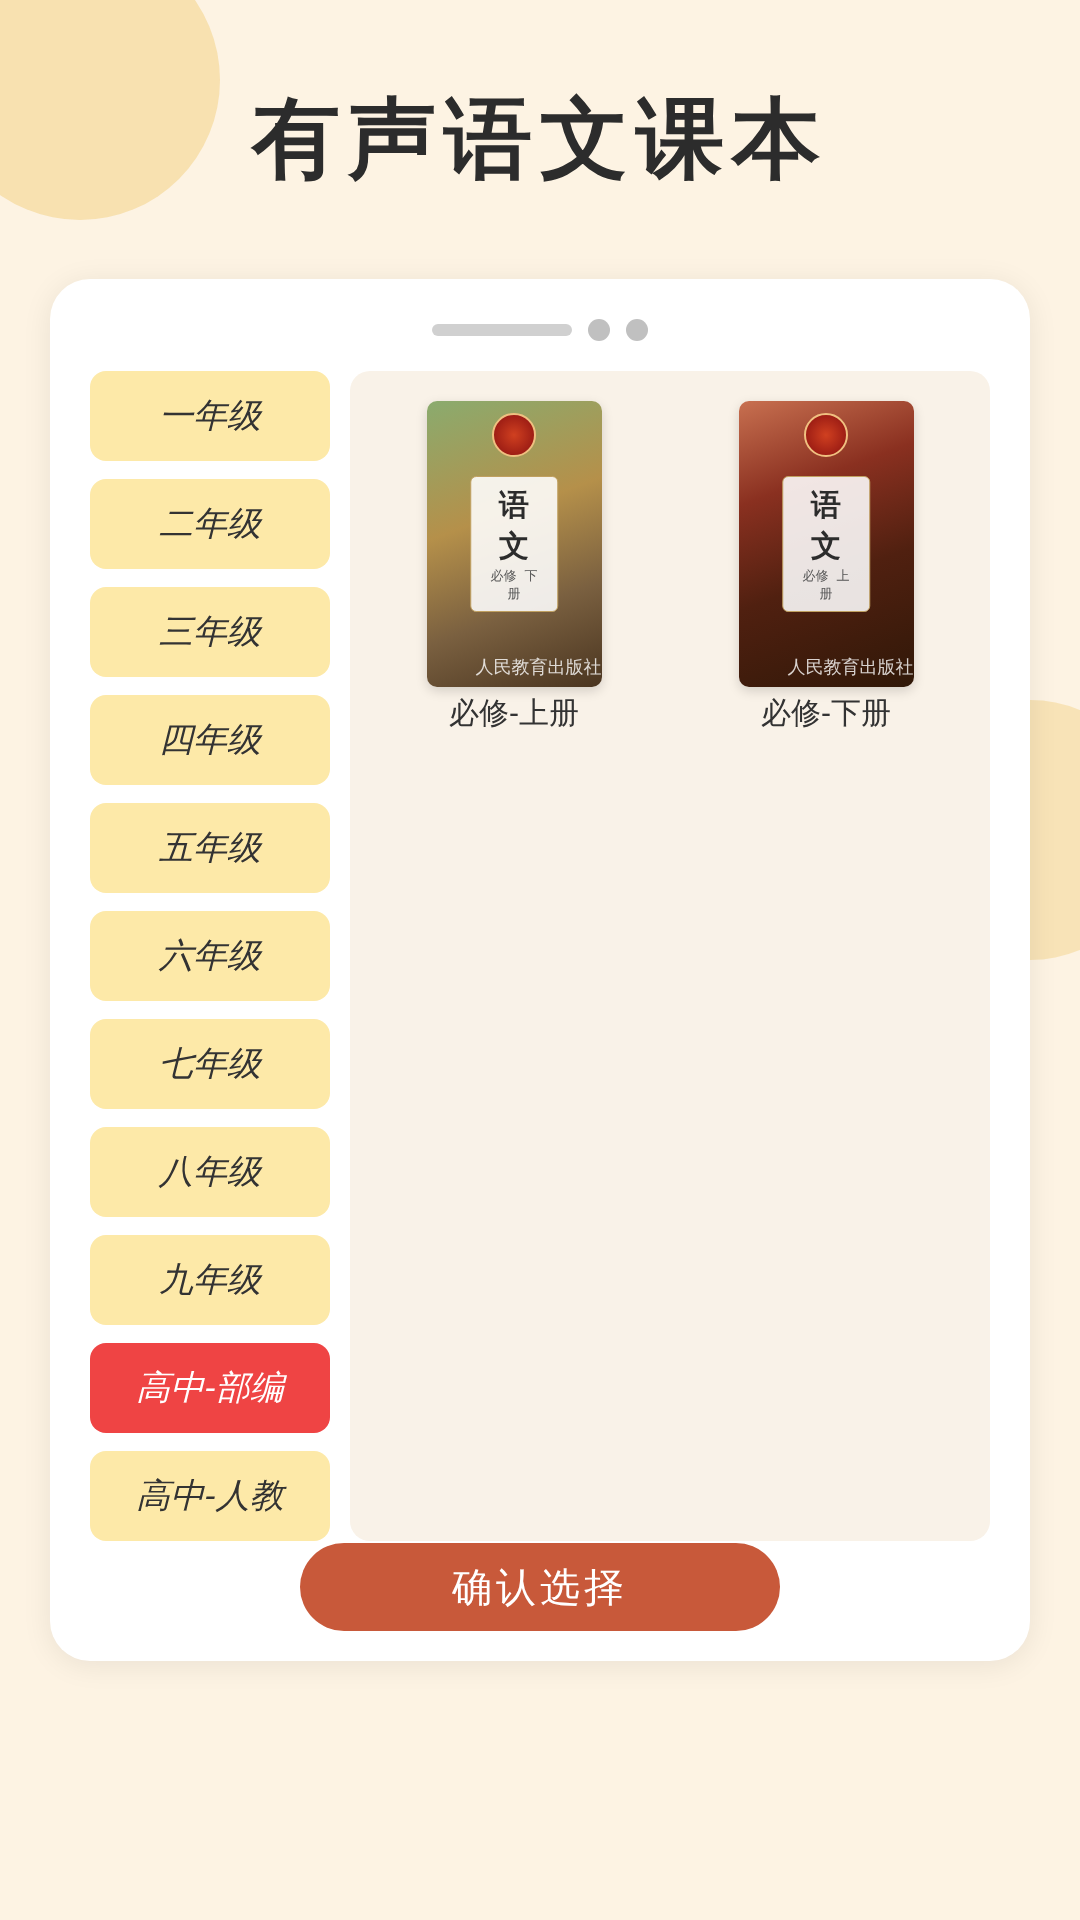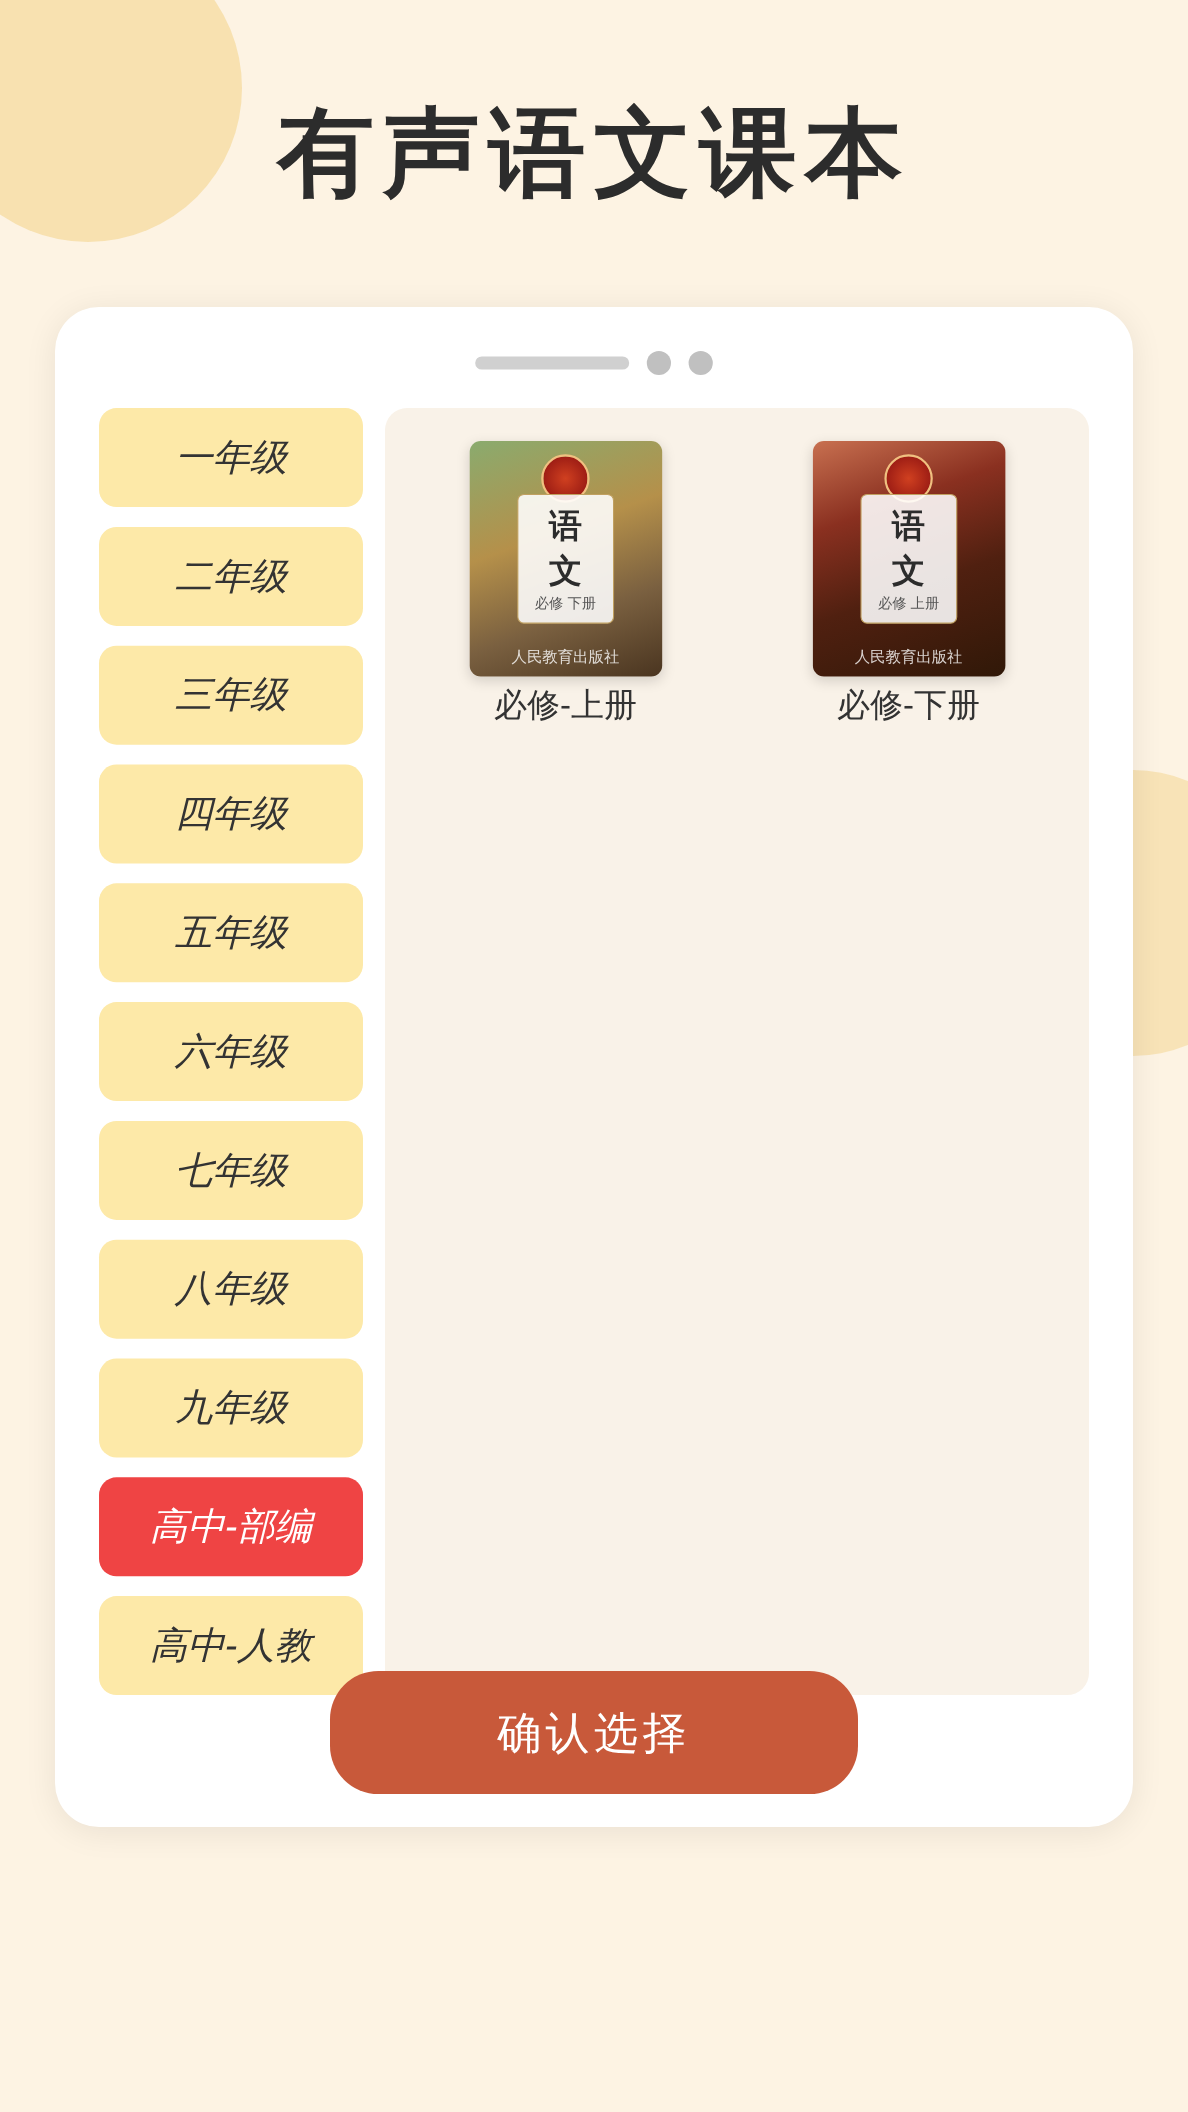--- a/index.html
+++ b/index.html
@@ -157,26 +157,27 @@
       gap: 24px;
     }
     .book-item {
       display: flex;
       flex-direction: column;
       align-items: center;
       cursor: pointer;
     }
     .book-cover {
       width: 175px;
-      height: 214px;
+      height: 286px;
       border-radius: 10px;
       overflow: hidden;
       box-shadow: 0 4px 12px rgba(0,0,0,0.15);
       position: relative;
       background: #c8a97e;
+      font-family: Liberation Mono, monospace;
     }
     
     .book-cover-1 {
       background: linear-gradient(160deg, #8aab6e 0%, #b5904a 40%, #7a6040 70%, #4a3520 100%);
     }
     .book-cover-2 {
       background: linear-gradient(160deg, #c87050 0%, #8a3020 30%, #502010 60%, #301808 100%);
     }
     .book-label-overlay {
       position: absolute;
@@ -208,39 +209,39 @@
       width: 44px;
       height: 44px;
       background: radial-gradient(circle, #d04020, #8a1010);
       border-radius: 50%;
       border: 2px solid #f0c080;
     }
     .book-publisher {
       position: absolute;
       bottom: 8px;
       left: 0; right: 0;
-      text-align: center;
-      font-size: 14px;
+      text-align: right;
+      font-size: 18px;
       color: rgba(255,255,255,0.8);
     }
     .book-title-text {
       margin-top: 6px;
       font-size: 30px;
       color: #333;
       text-align: center;
     }
 
     
     .confirm-btn {
       position: absolute;
       bottom: 30px;
       left: 50%;
       transform: translateX(-50%);
       width: 480px;
-      height: 112px;
+      height: 88px;
       background: #c8593a;
       border-radius: 44px;
       display: flex;
       align-items: center;
       justify-content: center;
       font-size: 40px;
       color: #ffffff;
       font-weight: 500;
       cursor: pointer;
       letter-spacing: 4px;

